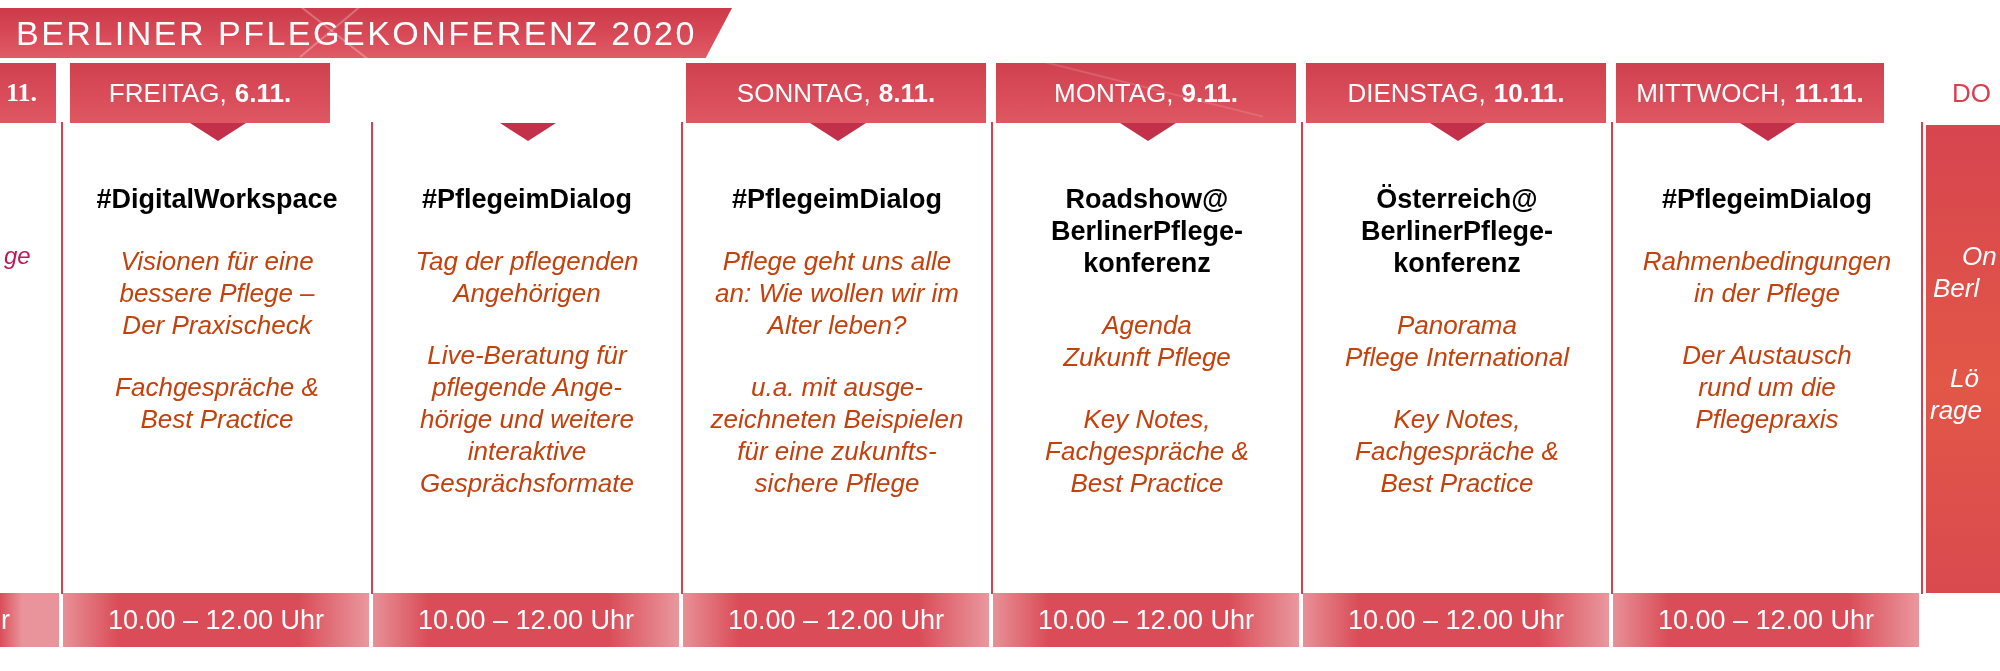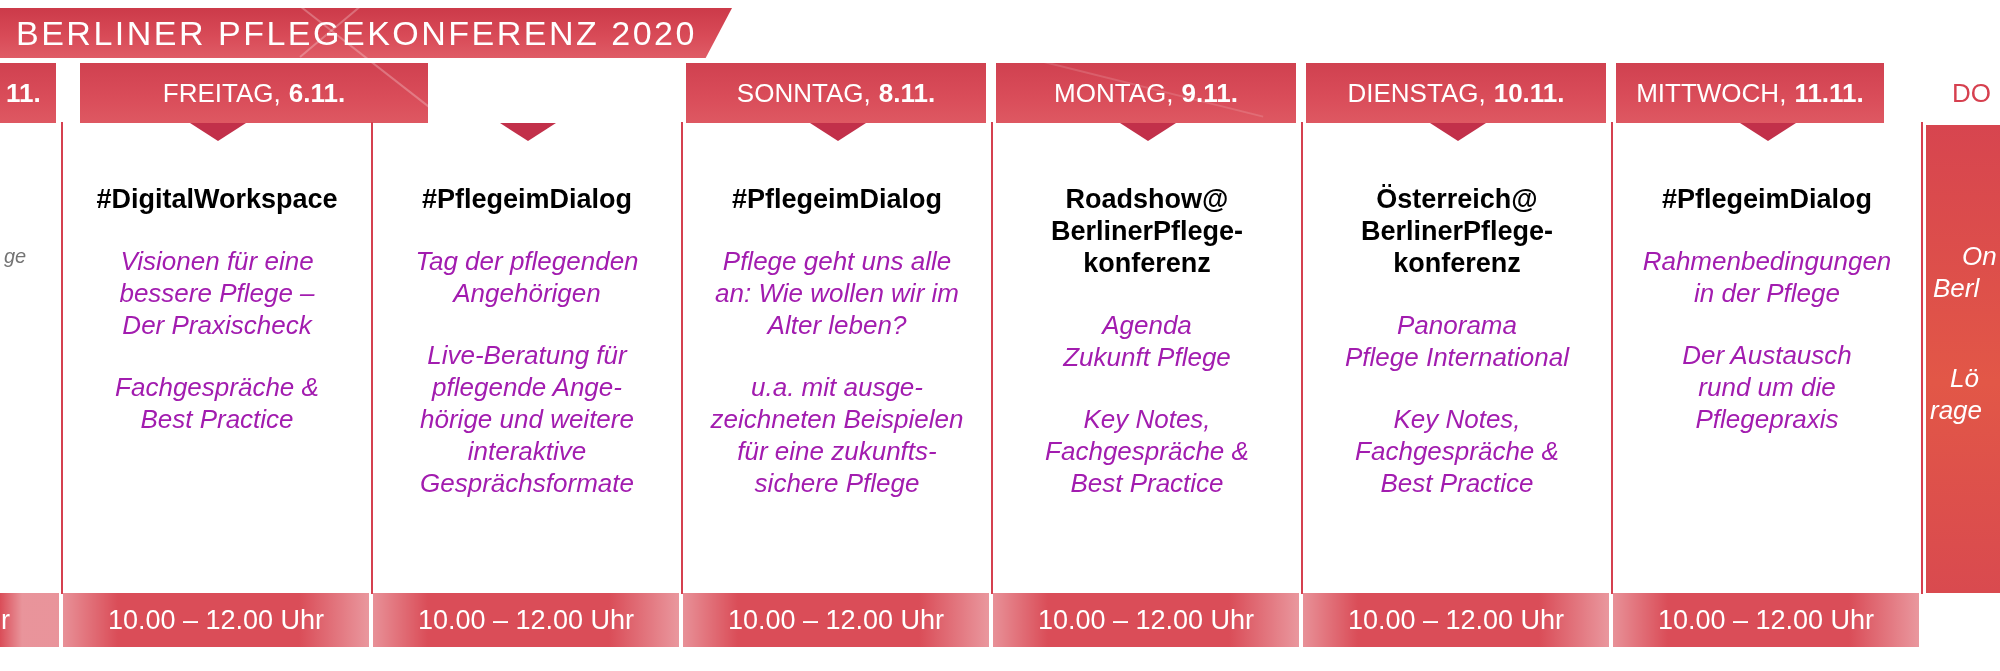--- a/index.html
+++ b/index.html
@@ -16,29 +16,29 @@
     color:#ffffff;font-size:34px;letter-spacing:2.5px;z-index:1;
   }
   .texline{position:absolute;height:2px;background:rgba(255,255,255,.26);z-index:2;transform-origin:left center;}
   
   .hcell{
     position:absolute;top:63px;height:60px;
     background:linear-gradient(180deg,#d04150 0%,#d94c59 55%,#de5862 100%);
     color:#ffffff;font-size:26px;display:flex;align-items:center;justify-content:center;
   }
   .hdate{font-weight:bold;margin-left:8px;}
-  .hcell-partial{justify-content:flex-start;padding-left:6px;box-sizing:border-box;}
+  .hcell-partial{justify-content:flex-start;padding-left:6px;box-sizing:border-box;font-family:Liberation Serif, serif;}
   .hcell-right{background:#ffffff;color:#d6404f;justify-content:flex-start;padding-left:26px;box-sizing:border-box;}
   .tri{position:absolute;top:123px;width:0;height:0;border-left:28px solid transparent;border-right:28px solid transparent;border-top:18px solid #c2304a;}
   .vline{position:absolute;top:122px;height:472px;width:2px;background:#d5404f;}
   
   .colbody{position:absolute;top:123px;width:308px;text-align:center;box-sizing:border-box;padding-top:60px;}
   .coltitle{color:#000000;font-weight:bold;font-size:27px;line-height:32px;white-space:pre-line;margin:0;}
-  .colpara{color:#a21caf;font-style:italic;font-size:26px;line-height:32px;white-space:pre-line;margin:30px 0 0 0;}
-  .lfrag{position:absolute;color:#737373;font-style:italic;font-size:20px;line-height:32px;}
+  .colpara{color:#c2410c;font-style:italic;font-size:26px;line-height:32px;white-space:pre-line;margin:30px 0 0 0;}
+  .lfrag{position:absolute;color:#be185d;font-style:italic;font-size:24px;line-height:32px;}
   
   .rbody{
     position:absolute;left:1926px;top:125px;width:74px;height:468px;
     background:linear-gradient(180deg,#d7454f 0%,#e25747 55%,#d94a4f 100%);
   }
   .rfrag{position:absolute;color:#ffffff;font-style:italic;font-size:26px;line-height:32px;white-space:nowrap;}
   
   .tcell{
     position:absolute;top:593px;height:54px;background-color:#da4d58;
     background-image:linear-gradient(90deg,rgba(255,255,255,.38) 0px,rgba(255,255,255,0) 55px,rgba(255,255,255,0) calc(100% - 70px),rgba(255,255,255,.42) 100%);
@@ -58,21 +58,21 @@
     <span>BERLINER PFLEGEKONFERENZ 2020</span>
   </div>
   <div class="texline" style="left:296px;top:2px;width:170px;transform:rotate(38deg);"></div>
   <div class="texline" style="left:300px;top:56px;width:170px;transform:rotate(-40deg);"></div>
   <div class="texline" style="left:1040px;top:60px;width:230px;transform:rotate(14deg);opacity:.55;"></div>
 
   <div class="hcell hcell-partial" style="left:0;width:56px;">
     <span class="hdate" style="margin-left:0;">11.</span>
   </div>
 
-  <div class="hcell" style="left:80px;width:348px;">
+  <div class="hcell" style="left:70px;width:260px;">
     <span>FREITAG,</span>
     <span class="hdate">6.11.</span>
   </div>
   <div class="hcell" style="left:686px;width:300px;">
     <span>SONNTAG,</span>
     <span class="hdate">8.11.</span>
   </div>
   <div class="hcell" style="left:996px;width:300px;">
     <span>MONTAG,</span>
     <span class="hdate">9.11.</span>

